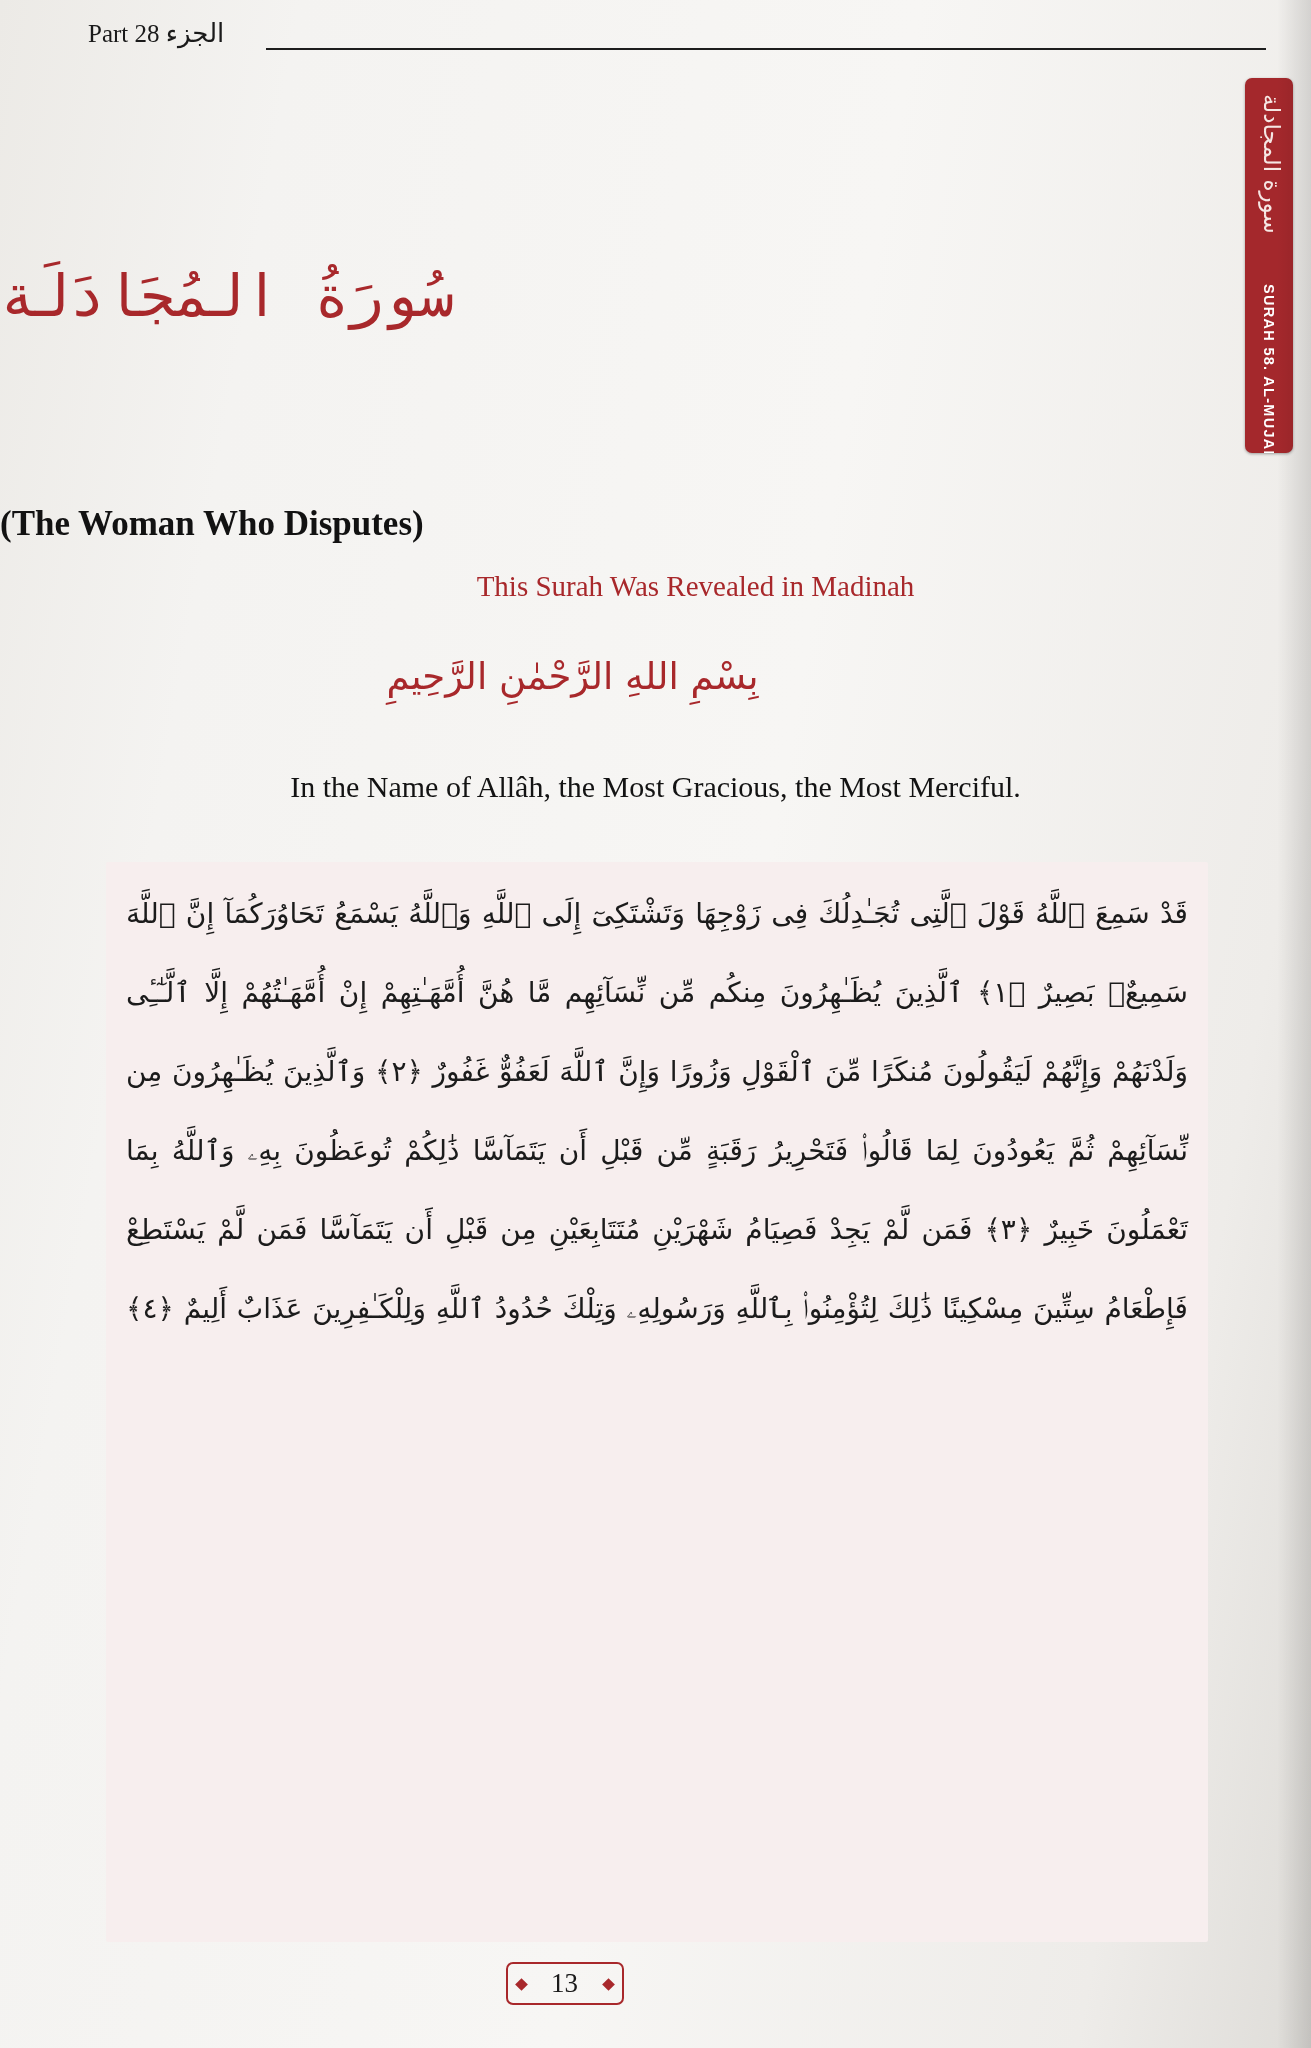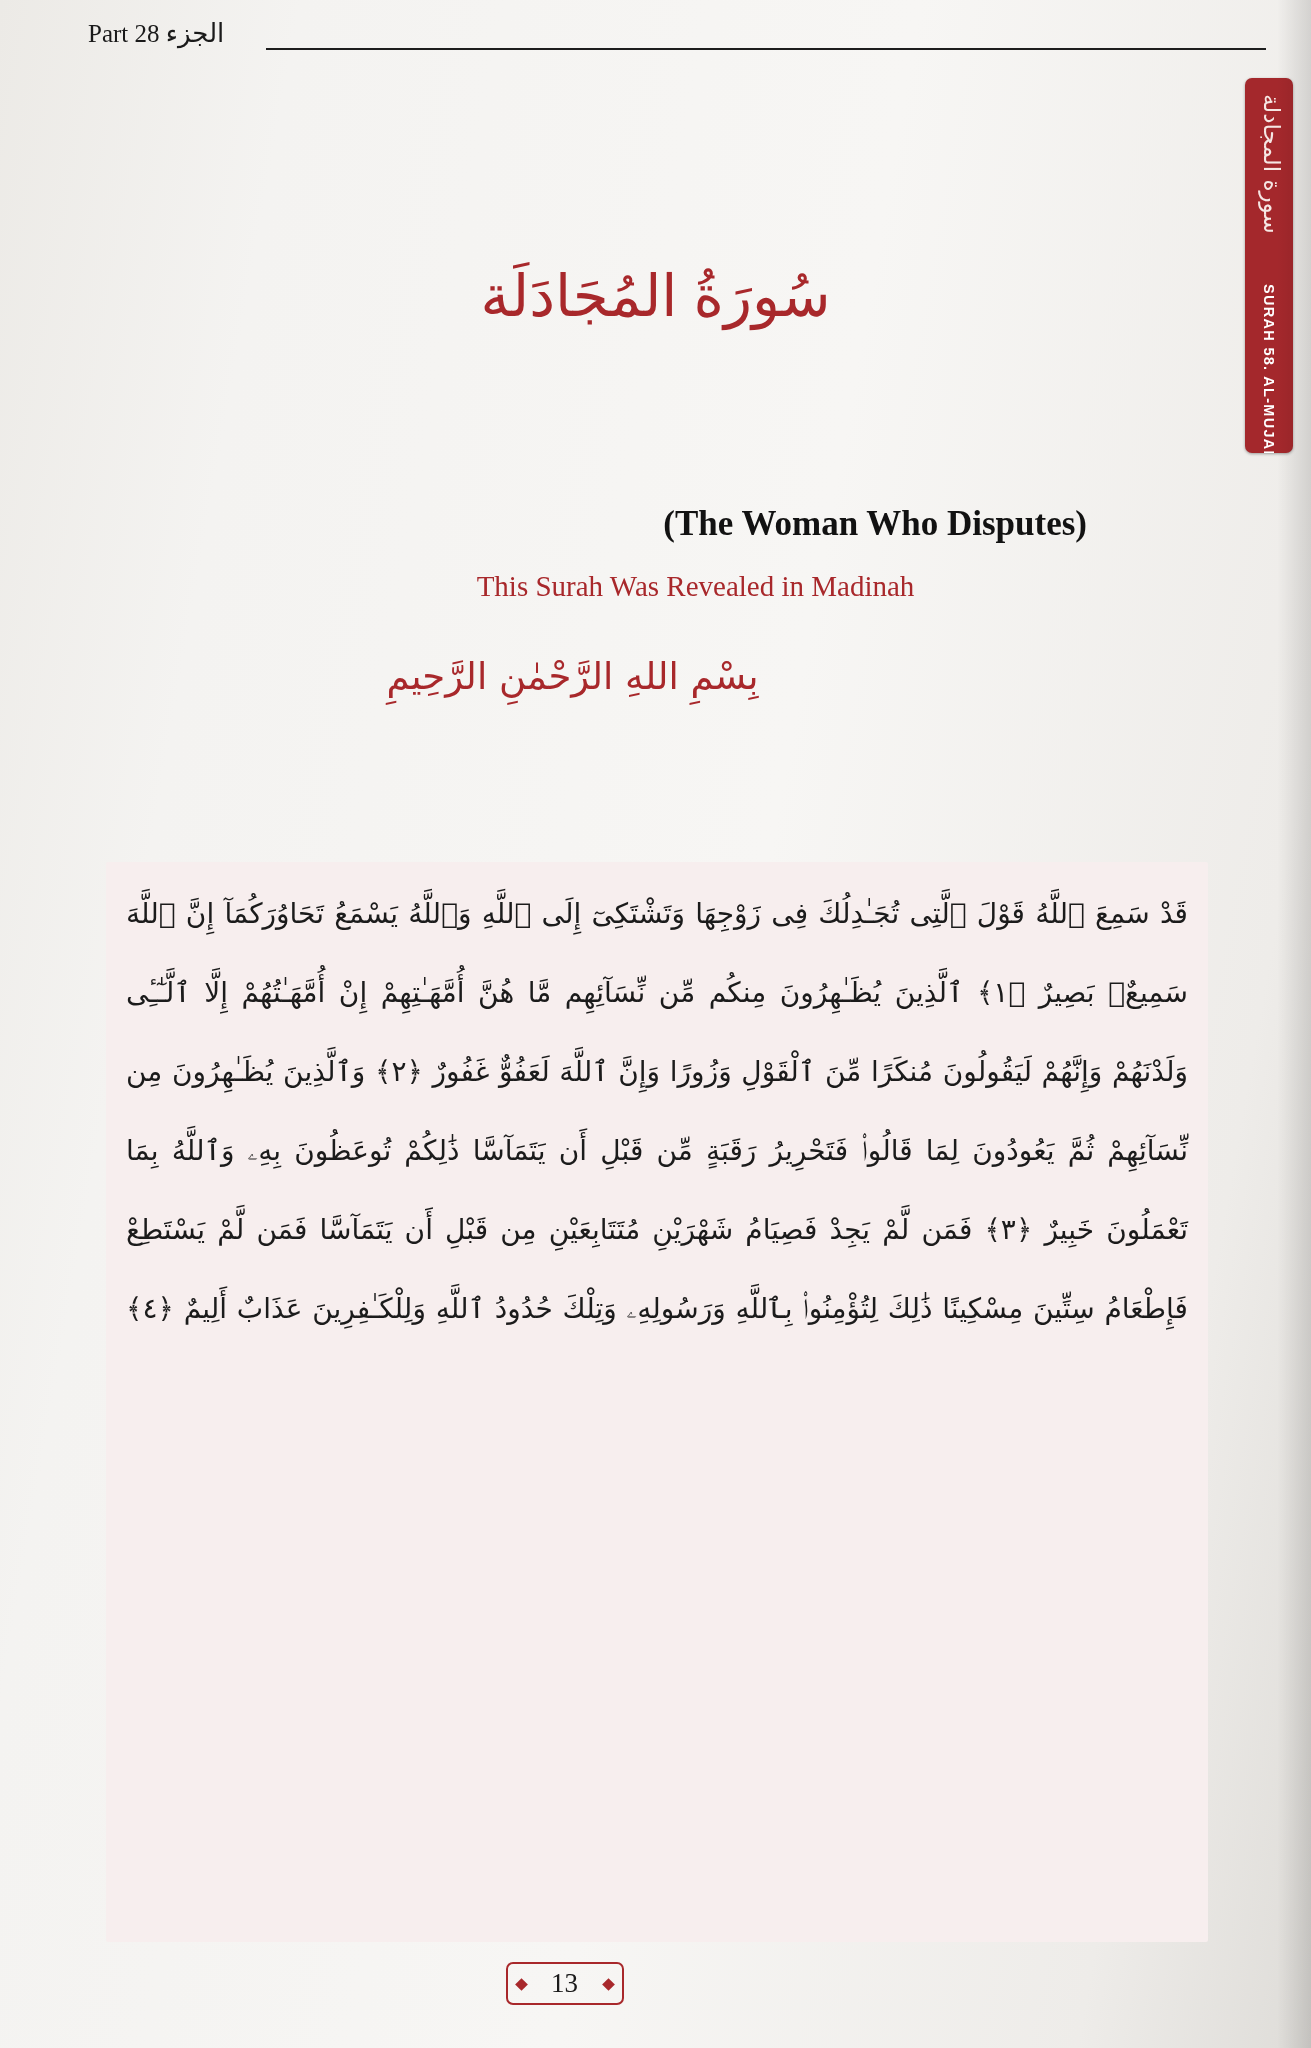--- a/index.html
+++ b/index.html
@@ -96,42 +96,42 @@
     font-size: 14.5px;
     font-family: "Liberation Sans", sans-serif;
     font-weight: bold;
   }
   
   #surah-arabic {
     position: absolute;
     left: 0;
     top: 262px;
     width: 1311px;
-    text-align: center;
-    font-family: Liberation Sans, sans-serif;
+    text-align: left;
+    font-family: Liberation Mono, monospace;
     font-size: 58px;
     color: #a8282b;
     direction: rtl;
   }
   #title-en-1 {
     position: absolute;
     left: 0;
     top: 404px;
     width: 1311px;
     text-align: center;
     font-size: 35px;
     font-weight: bold;
     color: #121212;
   }
   #title-en-2 {
     position: absolute;
     left: 0;
     top: 504px;
     width: 1087px;
-    text-align: right;
+    text-align: left;
     font-size: 35px;
     font-weight: bold;
     color: #121212;
   }
   #revealed-line {
     position: absolute;
     left: 0;
     top: 570px;
     width: 1311px;
     text-align: center;
@@ -260,20 +260,21 @@
     <div class="tab-inner">
       <div class="vert-text arabic-title">سورة المجادلة</div>
       <div class="vert-text eng-title">SURAH 58. AL-MUJADILAH</div>
     </div>
   </div>
 
   <div id="surah-arabic">سُورَةُ المُجَادَلَة</div>
   <div id="title-en-2">(The Woman Who Disputes)</div>
   <div id="revealed-line">This Surah Was Revealed in Madinah</div>
   <div id="bismillah-ar">بِسْمِ اللهِ الرَّحْمٰنِ الرَّحِيمِ</div>
+  <div id="bismillah-en">In the Name of Allâh, the Most Gracious, the Most Merciful.</div>
 
   <div id="ayah-block">
     <div id="ayah-arabic">قَدْ سَمِعَ ٱللَّهُ قَوْلَ ٱلَّتِى تُجَـٰدِلُكَ فِى زَوْجِهَا وَتَشْتَكِىٓ إِلَى ٱللَّهِ وَٱللَّهُ يَسْمَعُ تَحَاوُرَكُمَآ إِنَّ ٱللَّهَ سَمِيعٌۢ بَصِيرٌ ﴿١﴾ ٱلَّذِينَ يُظَـٰهِرُونَ مِنكُم مِّن نِّسَآئِهِم مَّا هُنَّ أُمَّهَـٰتِهِمْ إِنْ أُمَّهَـٰتُهُمْ إِلَّا ٱلَّـٰٓـِٔى وَلَدْنَهُمْ وَإِنَّهُمْ لَيَقُولُونَ مُنكَرًا مِّنَ ٱلْقَوْلِ وَزُورًا وَإِنَّ ٱللَّهَ لَعَفُوٌّ غَفُورٌ ﴿٢﴾ وَٱلَّذِينَ يُظَـٰهِرُونَ مِن نِّسَآئِهِمْ ثُمَّ يَعُودُونَ لِمَا قَالُوا۟ فَتَحْرِيرُ رَقَبَةٍ مِّن قَبْلِ أَن يَتَمَآسَّا ذَٰلِكُمْ تُوعَظُونَ بِهِۦ وَٱللَّهُ بِمَا تَعْمَلُونَ خَبِيرٌ ﴿٣﴾ فَمَن لَّمْ يَجِدْ فَصِيَامُ شَهْرَيْنِ مُتَتَابِعَيْنِ مِن قَبْلِ أَن يَتَمَآسَّا فَمَن لَّمْ يَسْتَطِعْ فَإِطْعَامُ سِتِّينَ مِسْكِينًا ذَٰلِكَ لِتُؤْمِنُوا۟ بِٱللَّهِ وَرَسُولِهِۦ وَتِلْكَ حُدُودُ ٱللَّهِ وَلِلْكَـٰفِرِينَ عَذَابٌ أَلِيمٌ ﴿٤﴾</div>
   </div>
 
   <div id="bleed"></div>
 
   <div id="page-number">
     <span class="badge">
       <span class="dot-l"></span>

